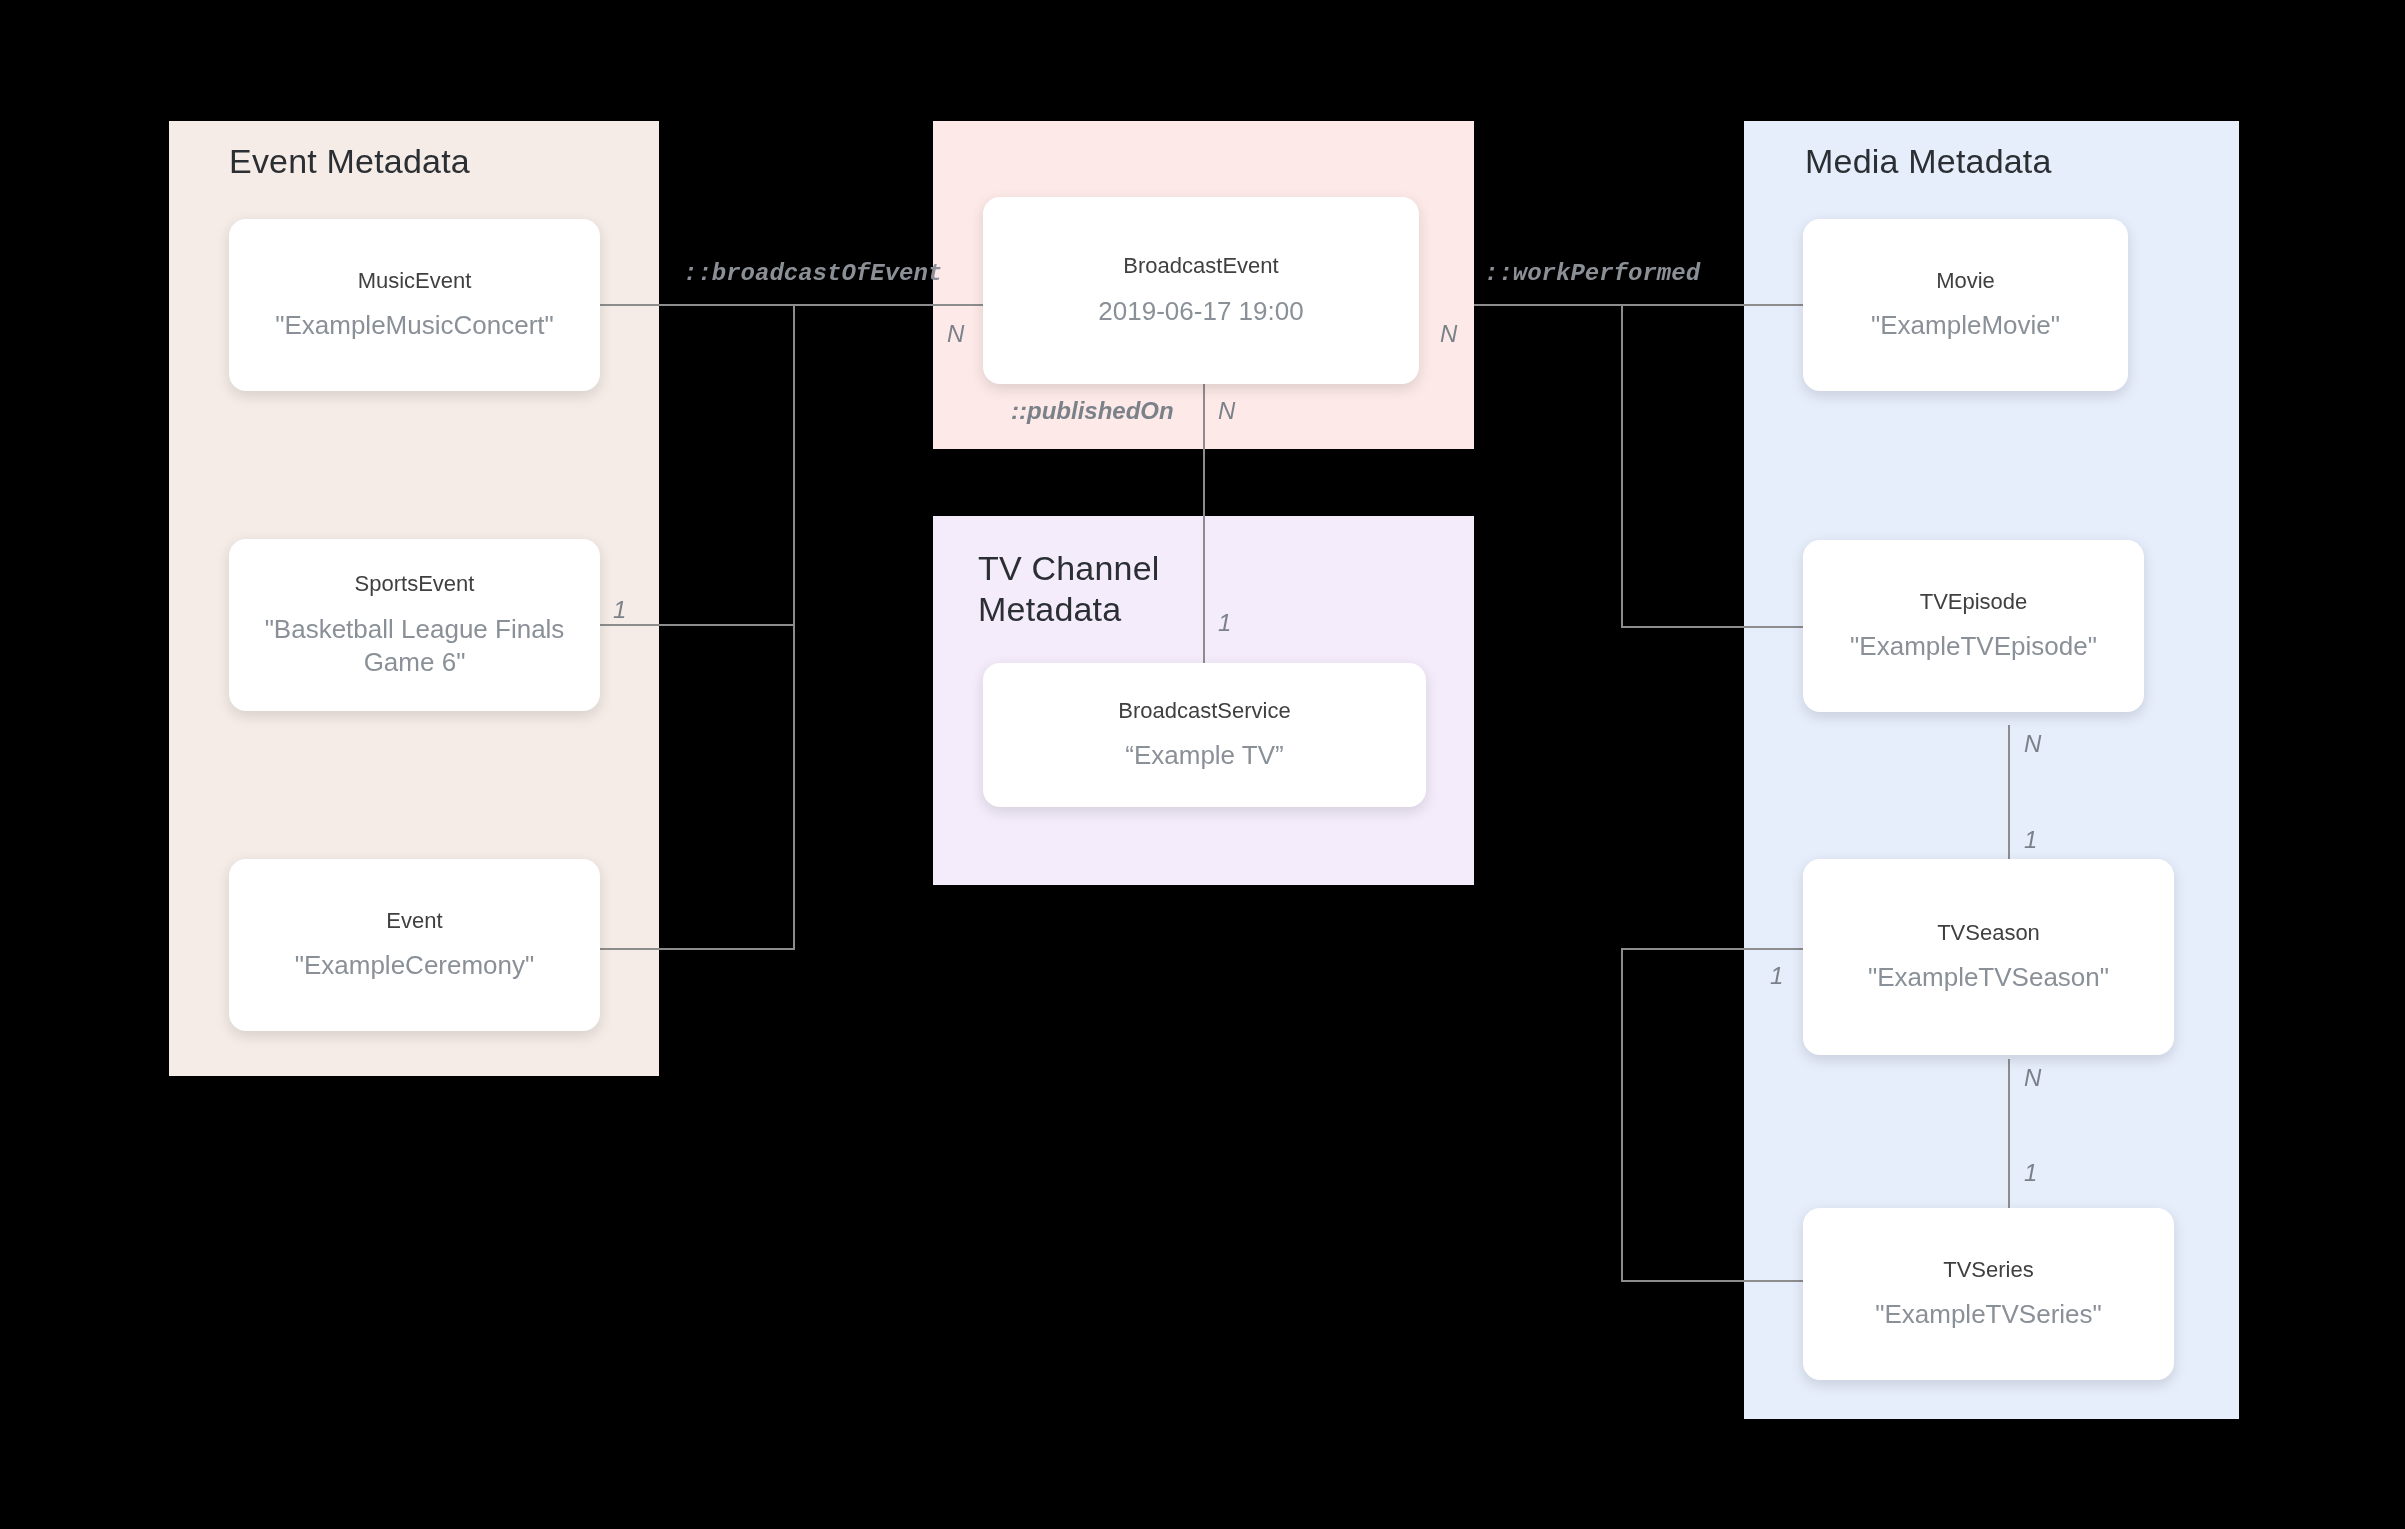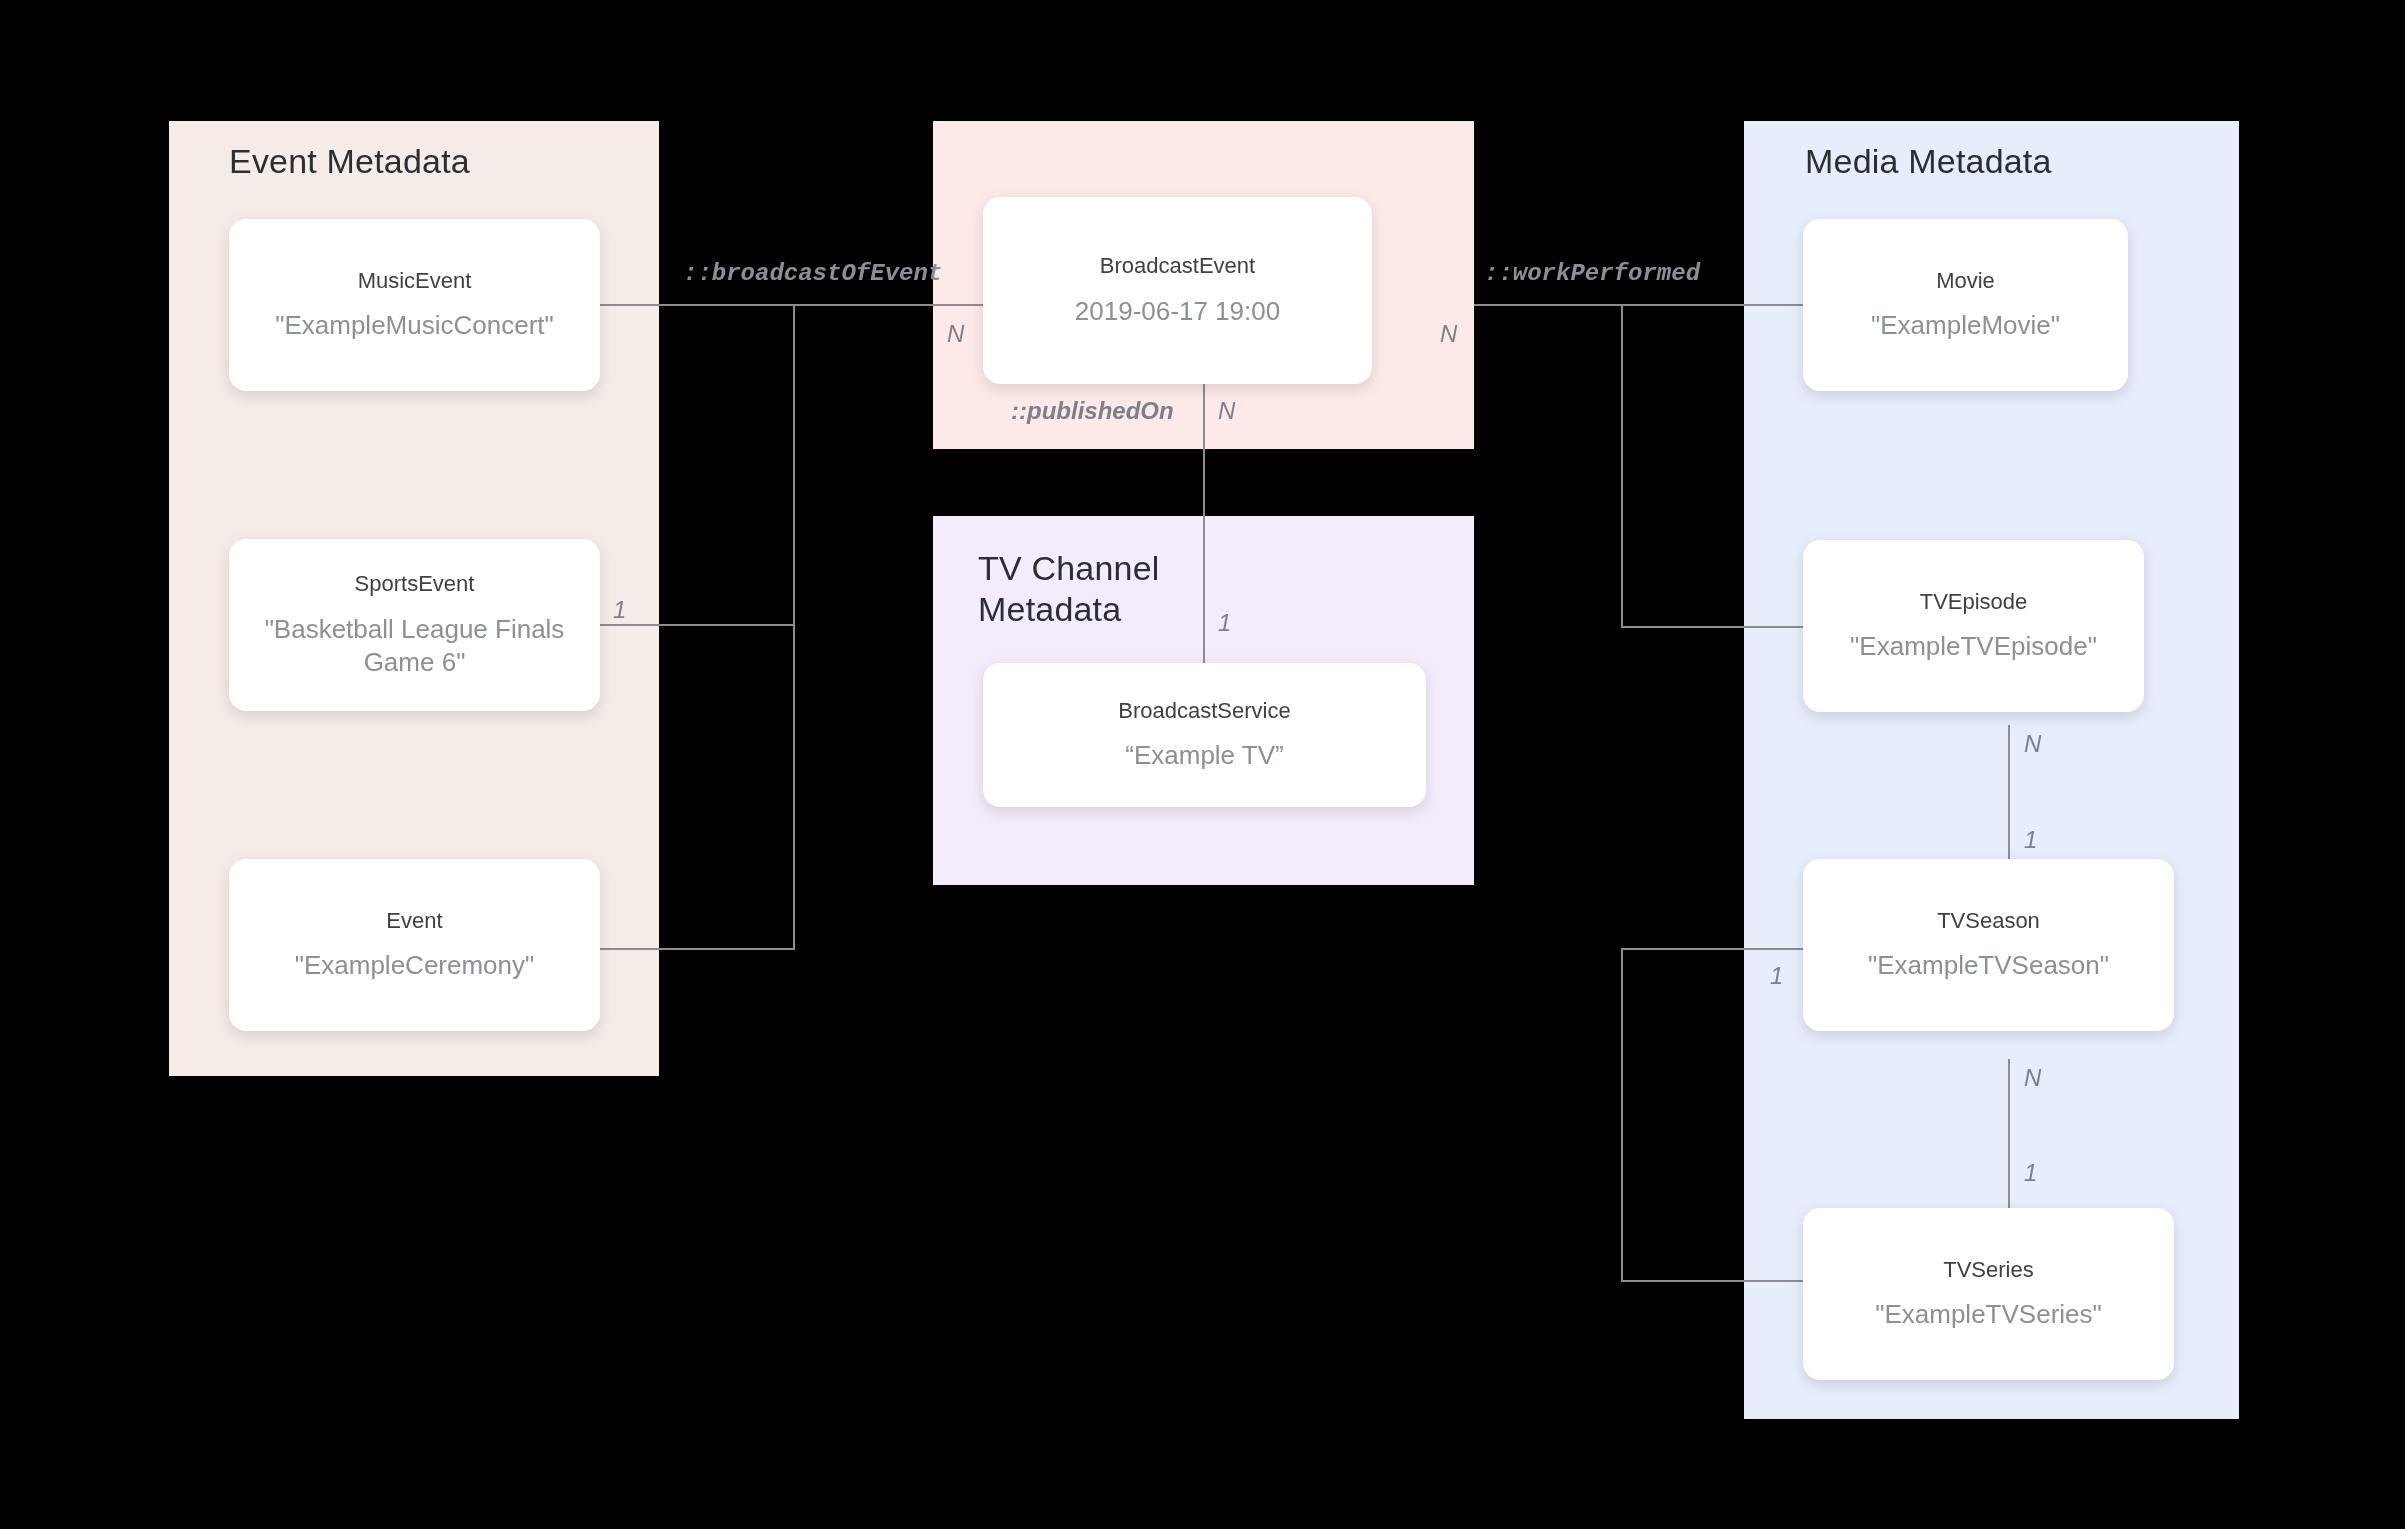--- a/index.html
+++ b/index.html
@@ -156,41 +156,41 @@
   <div class="node" style="left:229px; top:539px; width:371px; height:172px;">
     <div class="node-title">SportsEvent</div>
     <div class="node-value">"Basketball League Finals Game 6"</div>
   </div>
 
   <div class="node" style="left:229px; top:859px; width:371px; height:172px;">
     <div class="node-title">Event</div>
     <div class="node-value">"ExampleCeremony"</div>
   </div>
 
-  <div class="node" style="left:983px; top:197px; width:389px; height:187px;">
+  <div class="node" style="left:983px; top:197px; width:436px; height:187px;">
     <div class="node-title">BroadcastEvent</div>
     <div class="node-value">2019-06-17 19:00</div>
   </div>
 
   <div class="node" style="left:983px; top:663px; width:443px; height:144px;">
     <div class="node-title">BroadcastService</div>
     <div class="node-value">“Example TV”</div>
   </div>
 
   <div class="node" style="left:1803px; top:219px; width:325px; height:172px;">
     <div class="node-title">Movie</div>
     <div class="node-value">"ExampleMovie"</div>
   </div>
 
   <div class="node" style="left:1803px; top:540px; width:341px; height:172px;">
     <div class="node-title">TVEpisode</div>
     <div class="node-value">"ExampleTVEpisode"</div>
   </div>
 
-  <div class="node" style="left:1803px; top:859px; width:371px; height:172px;">
+  <div class="node" style="left:1803px; top:859px; width:371px; height:196px;">
     <div class="node-title">TVSeason</div>
     <div class="node-value">"ExampleTVSeason"</div>
   </div>
 
   <div class="node" style="left:1803px; top:1208px; width:371px; height:172px;">
     <div class="node-title">TVSeries</div>
     <div class="node-value">"ExampleTVSeries"</div>
   </div>
 
 </div>

